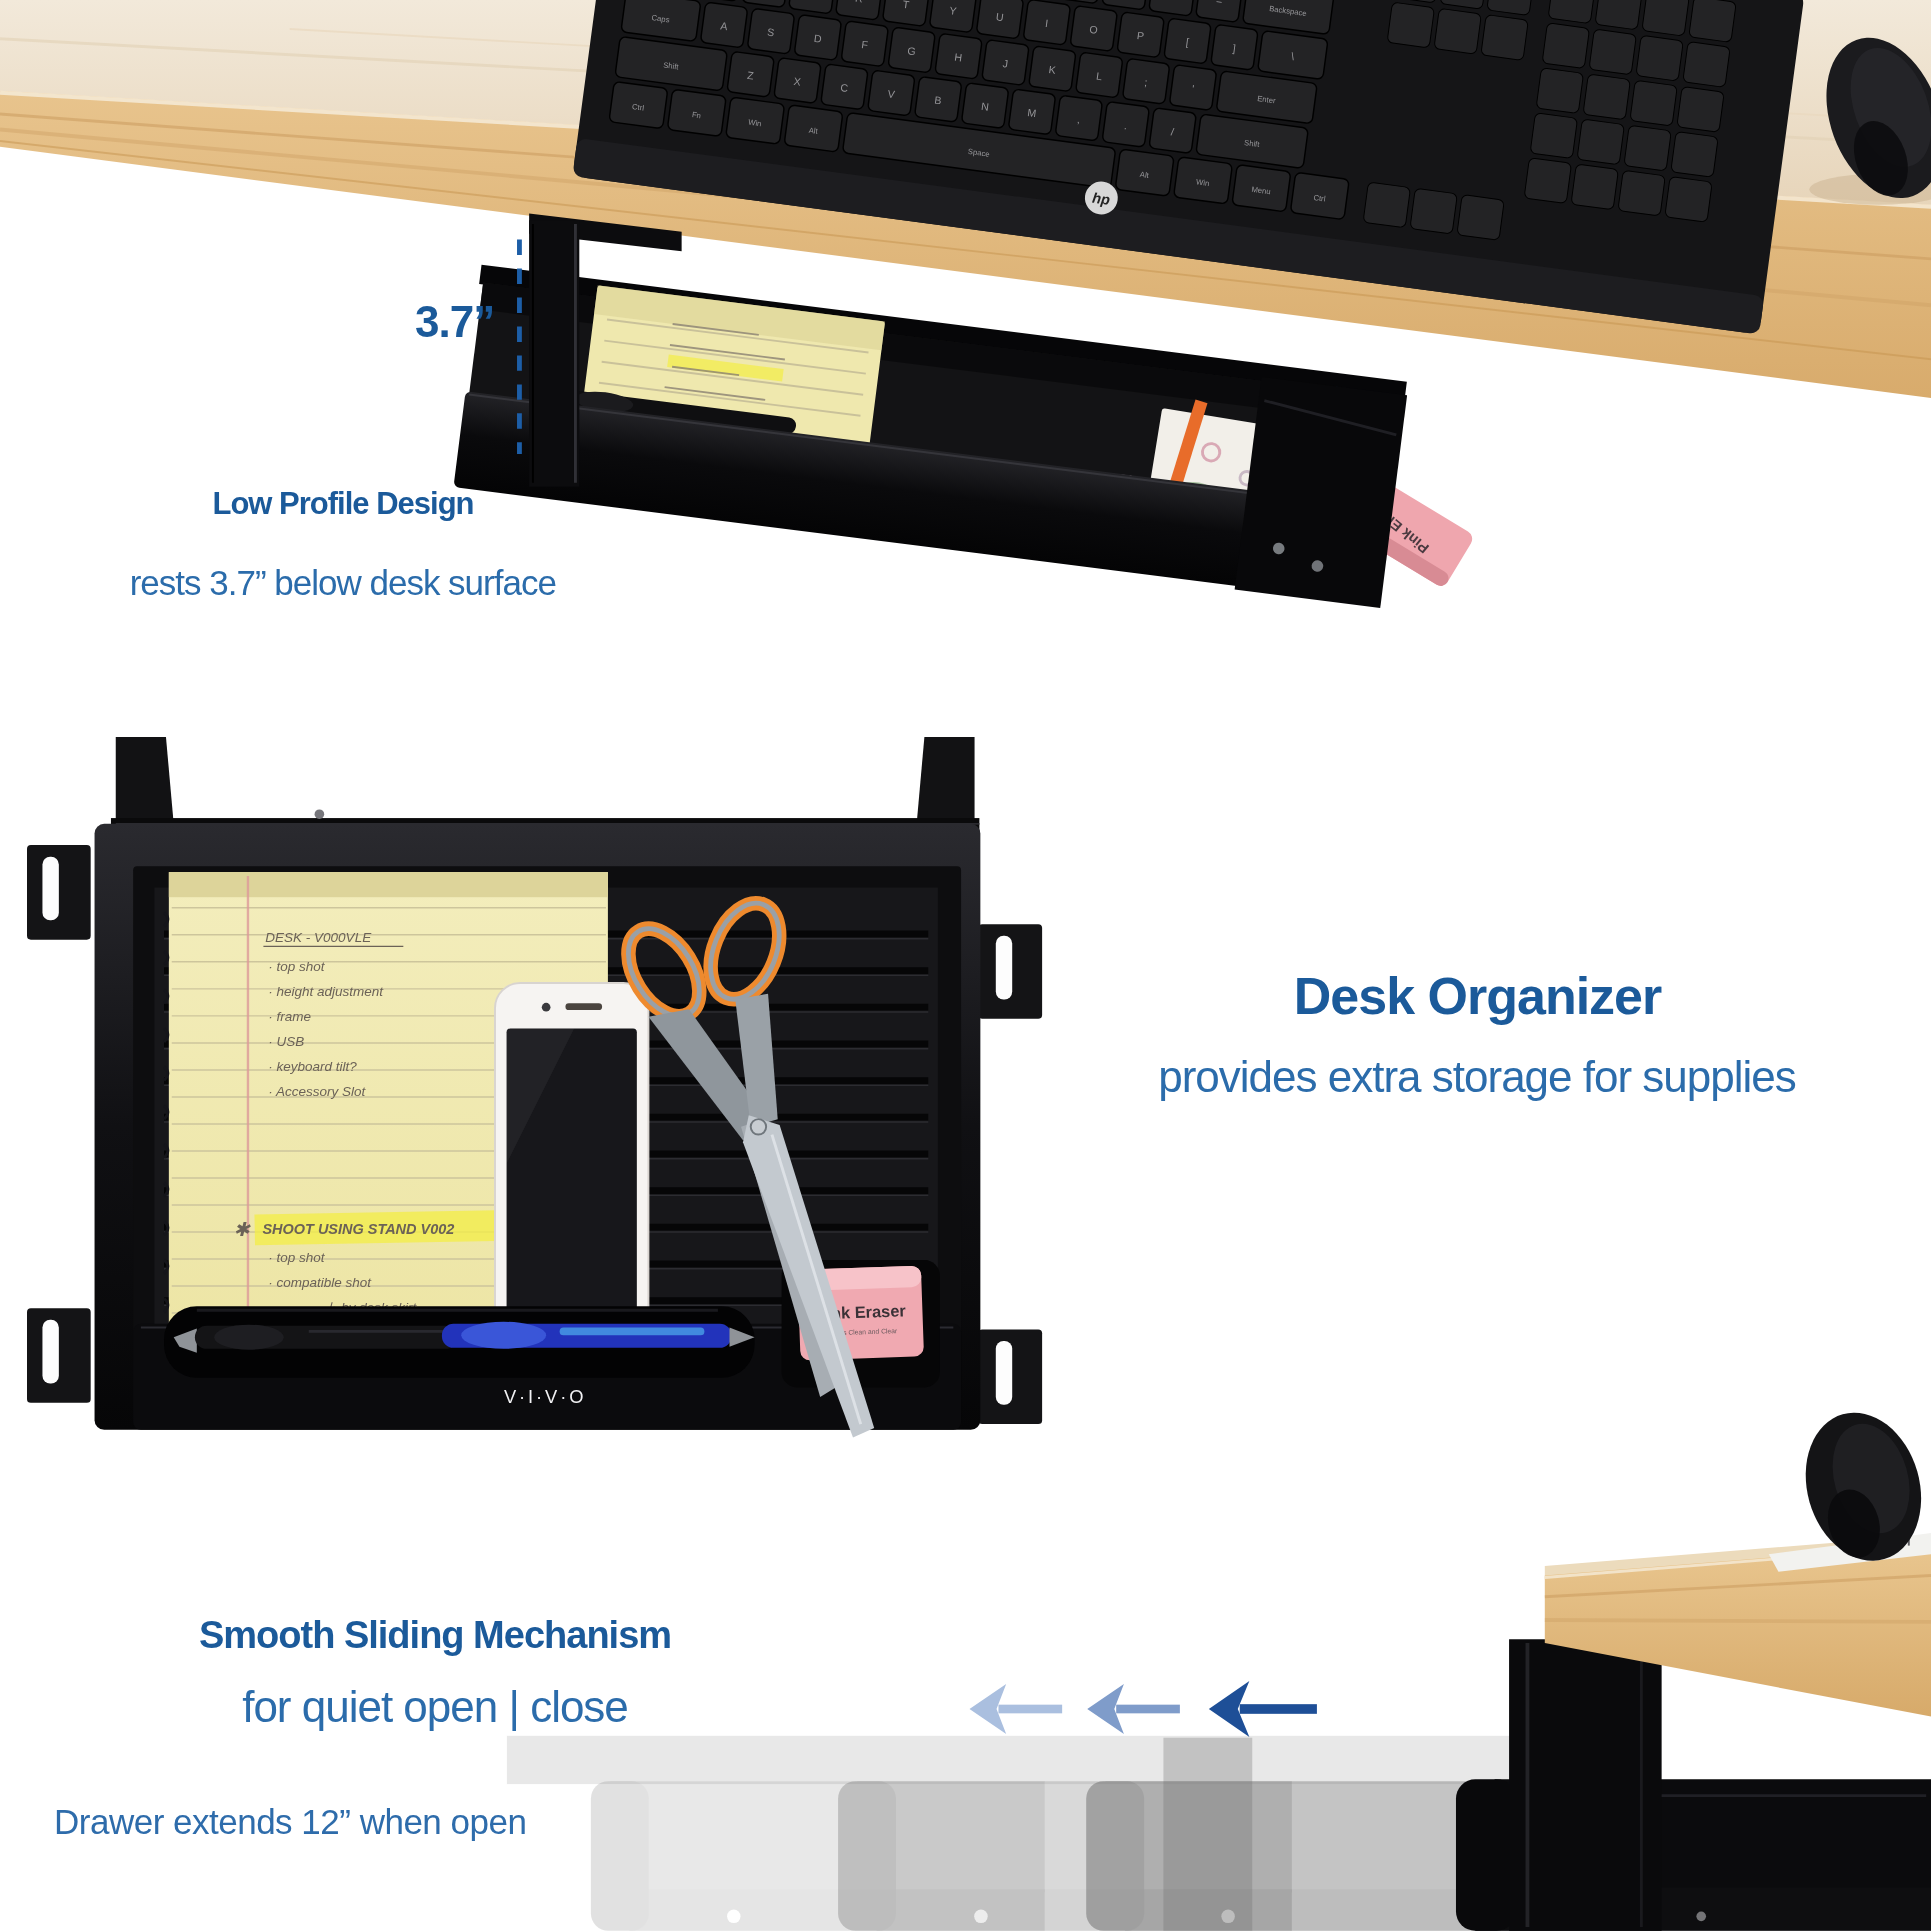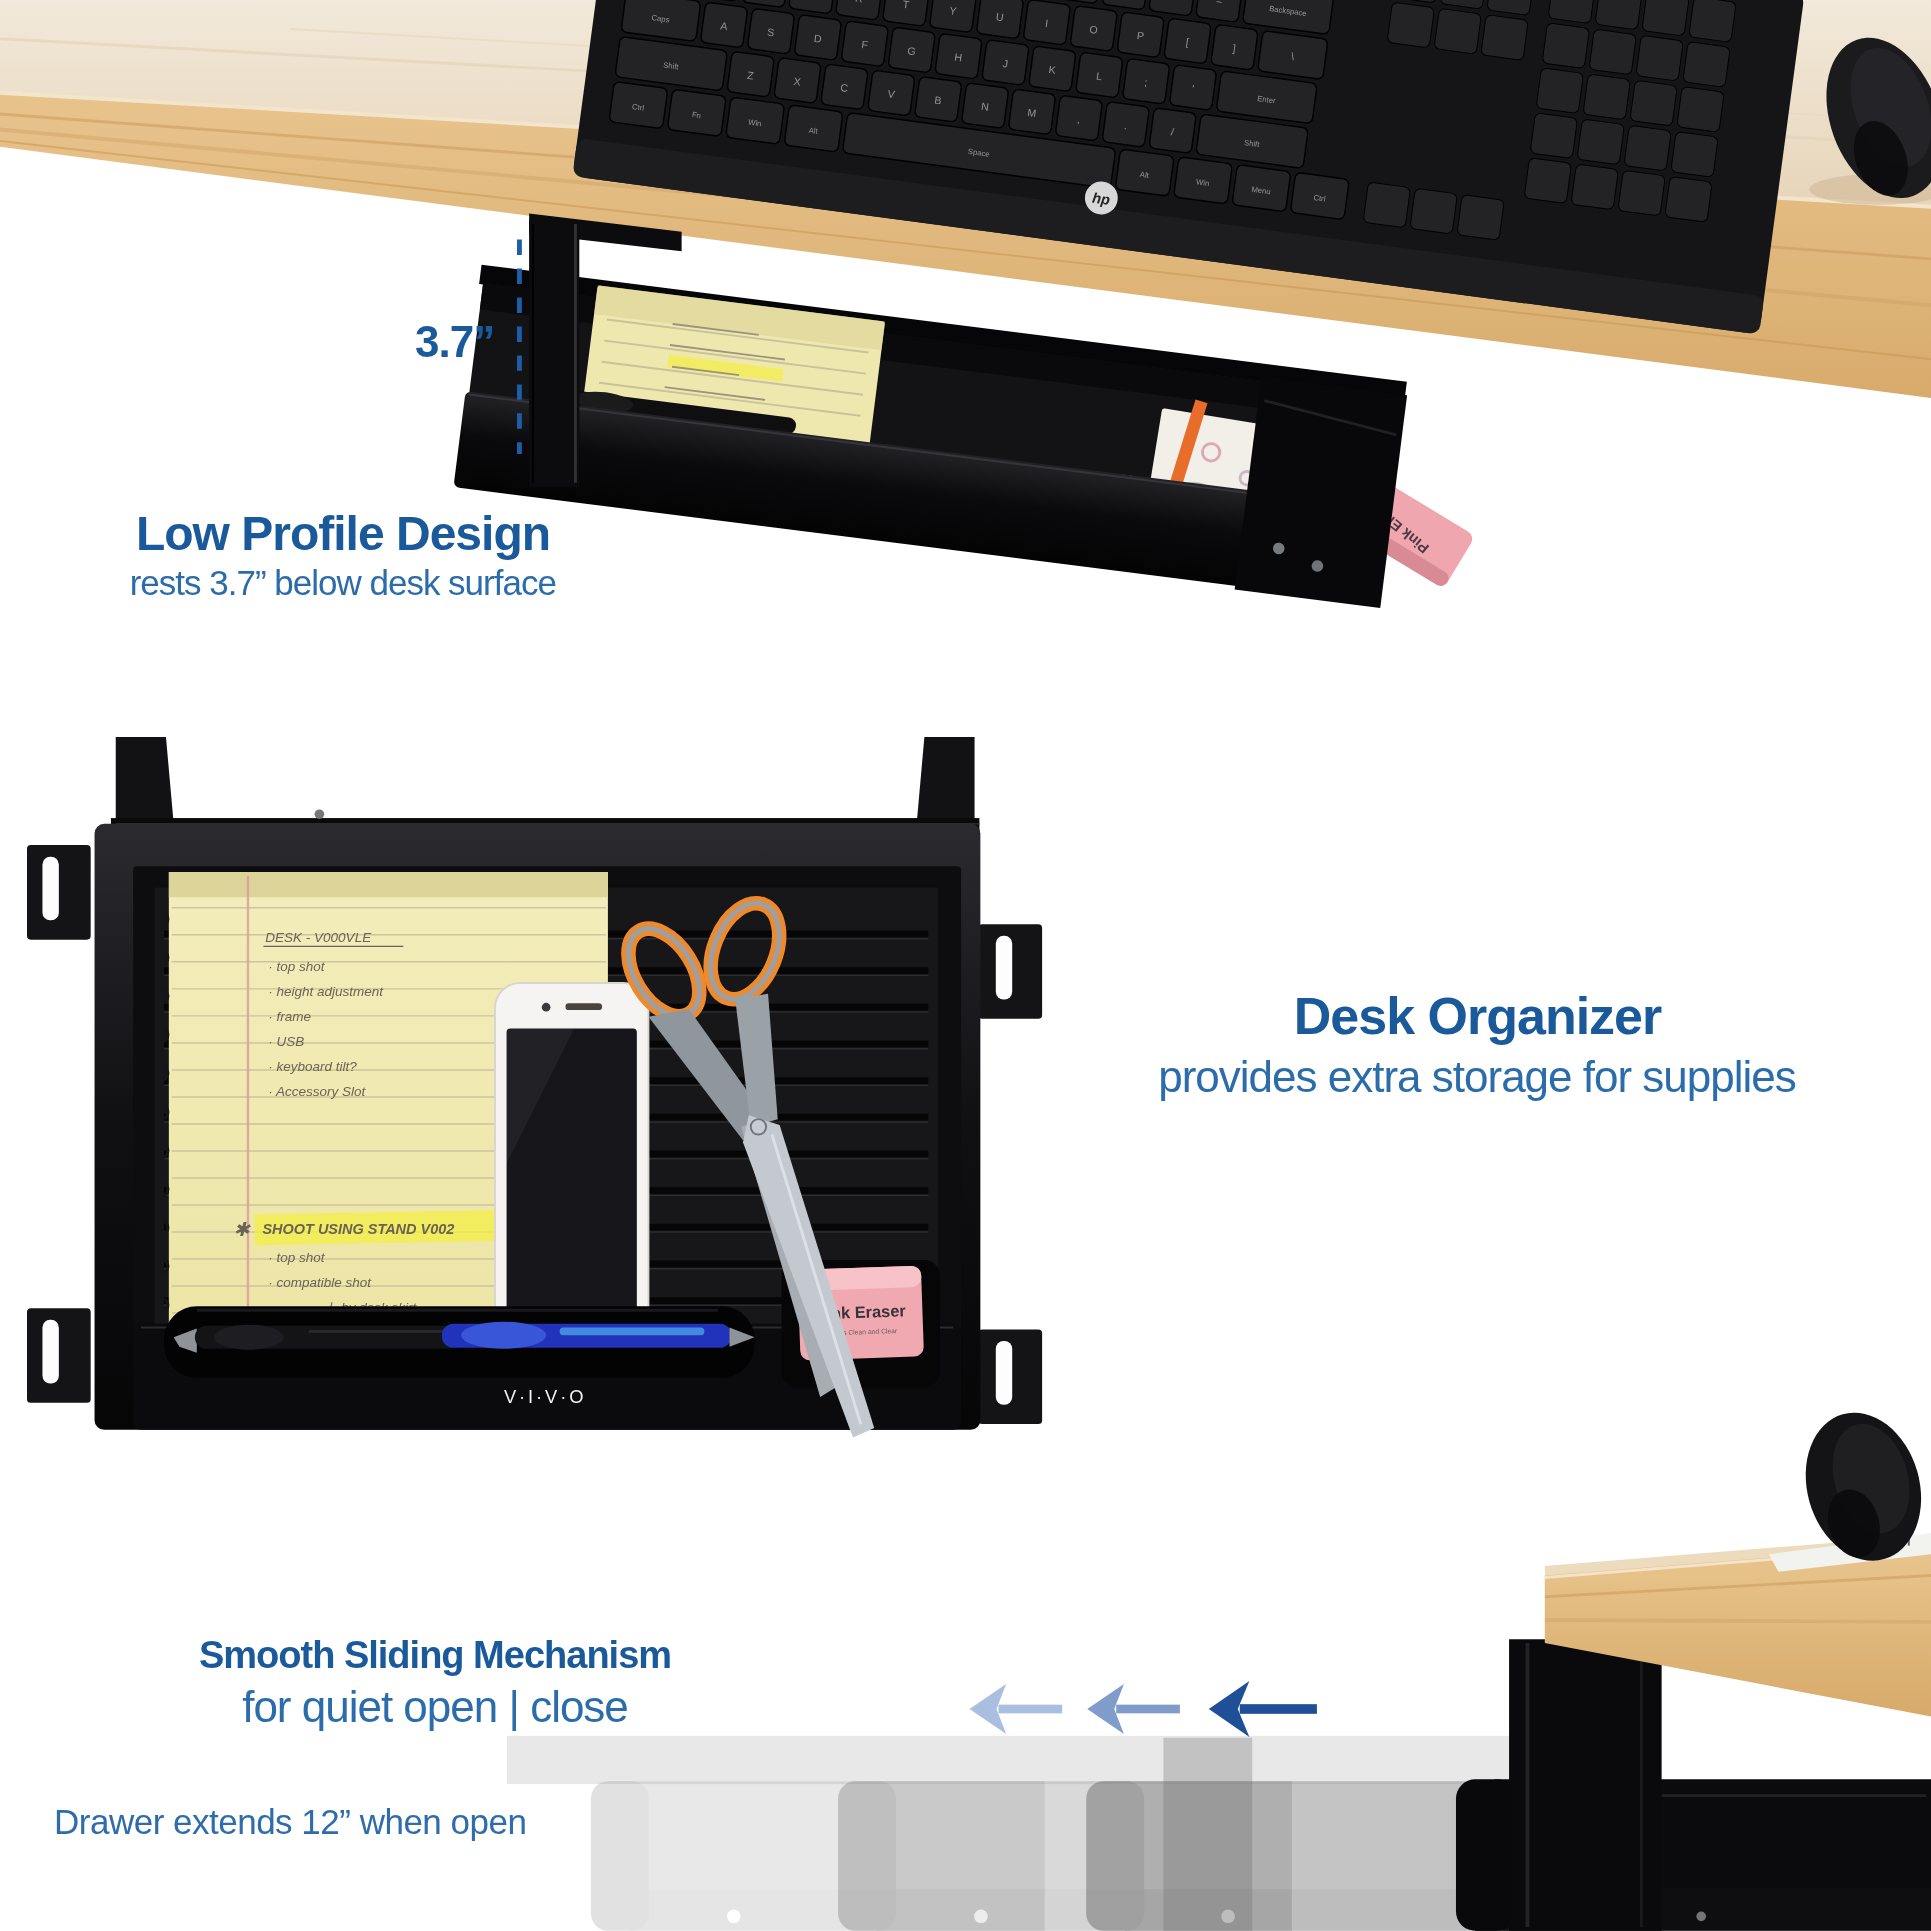--- a/index.html
+++ b/index.html
@@ -1,19 +1,19 @@
 <!DOCTYPE html>
 <html><head>
 <meta charset="utf-8">
 <style>
   html,body{margin:0;padding:0;background:#fff;}
   #canvas{position:relative;width:1931px;height:1931px;overflow:hidden;background:#fff;
           font-family:"Liberation Sans",sans-serif;}
   .abs{position:absolute;}
-  .h-title{font-weight:700;color:#1b5a9a;letter-spacing:-1px;margin-top:20px;}
+  .h-title{font-weight:700;color:#1b5a9a;letter-spacing:-1px;}
   .h-sub{font-weight:400;color:#2b6cab;letter-spacing:-1px;}
   .h-note{font-weight:400;color:#2e6cab;letter-spacing:-0.5px;}
   .center{text-align:center;}
   svg{display:block;}
   text{font-family:"Liberation Sans",sans-serif;}
 </style>
 </head>
 <body>
 
 <div id="canvas">
@@ -313,21 +313,21 @@
       <ellipse cx="1946" cy="196" rx="72" ry="16" fill="#c9b28f" opacity="0.5"></ellipse>
       <g transform="translate(1952 122) rotate(-20)">
         <ellipse cx="0" cy="0" rx="56" ry="86" fill="#1b1b1e"></ellipse>
         <ellipse cx="10" cy="-8" rx="38" ry="64" fill="#2c2c32" opacity="0.55"></ellipse>
         <ellipse cx="-18" cy="38" rx="26" ry="40" fill="#0c0c0e" opacity="0.9"></ellipse>
       </g>
     </g>
   </svg>
 
   <div class="abs h-title" style="left:415px;top:297px;width:97px;font-size:44px;">3.7”</div>
-  <div class="abs h-title center" style="left:29px;top:486px;width:628px;font-size:48px;">Low Profile Design</div>
+  <div class="abs h-title center" style="left:29px;top:486px;width:628px;font-size:31px;">Low Profile Design</div>
   <div class="abs h-sub center" style="left:19.3px;top:563px;width:647px;font-size:35px;">rests 3.7” below desk surface</div>
 
   <svg class="abs" style="left:19.3px;top:710px;" width="1062" height="743" viewBox="0 0 1100 770">
     <defs>
       <linearGradient id="frameGloss" x1="0" y1="0" x2="0" y2="1">
         <stop offset="0" stop-color="#2a2a2f"></stop>
           <stop offset="0.5" stop-color="#101013"></stop>
           <stop offset="1" stop-color="#060607"></stop>
       </linearGradient>
       <linearGradient id="padG" x1="0" y1="0" x2="0" y2="1">

